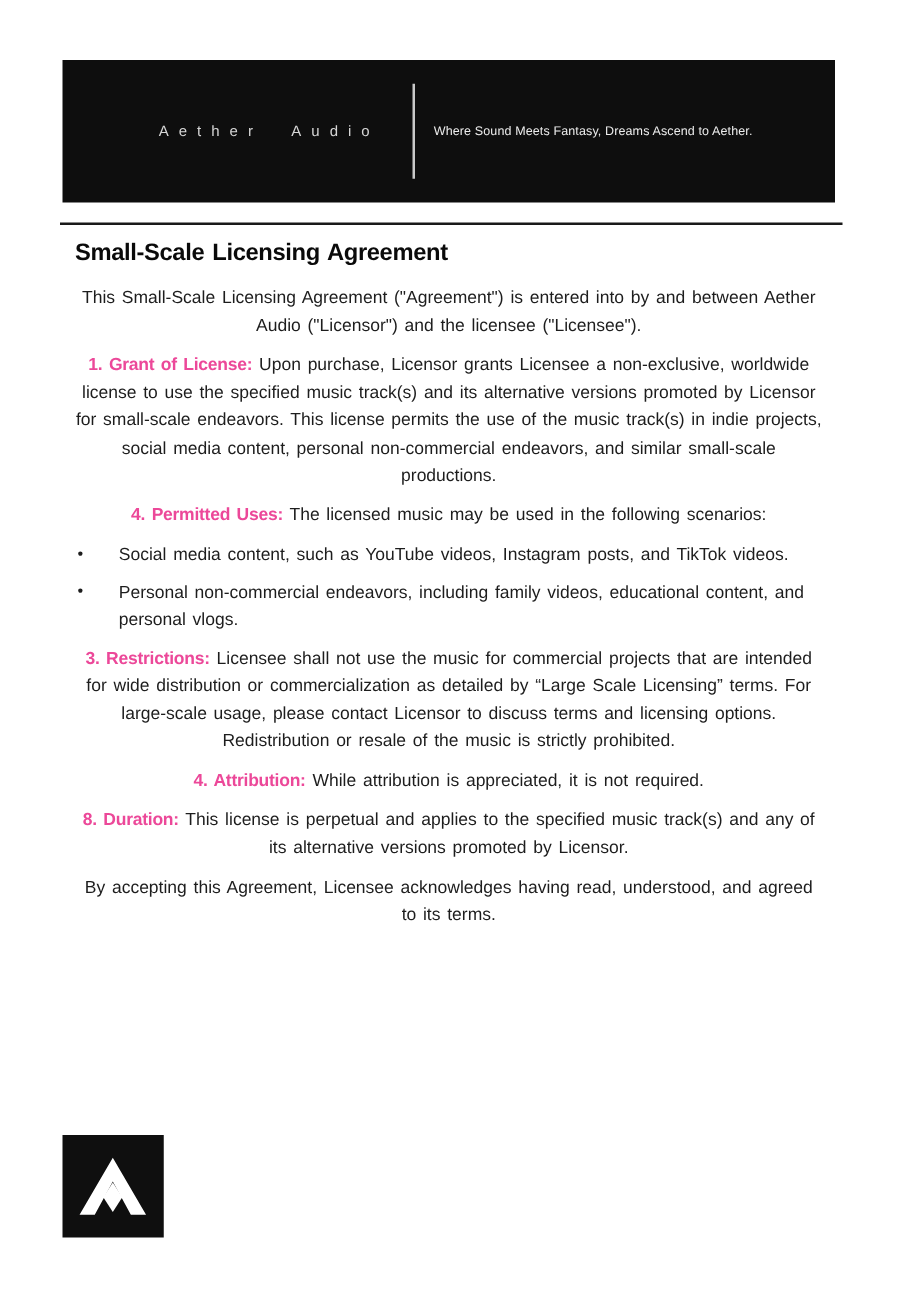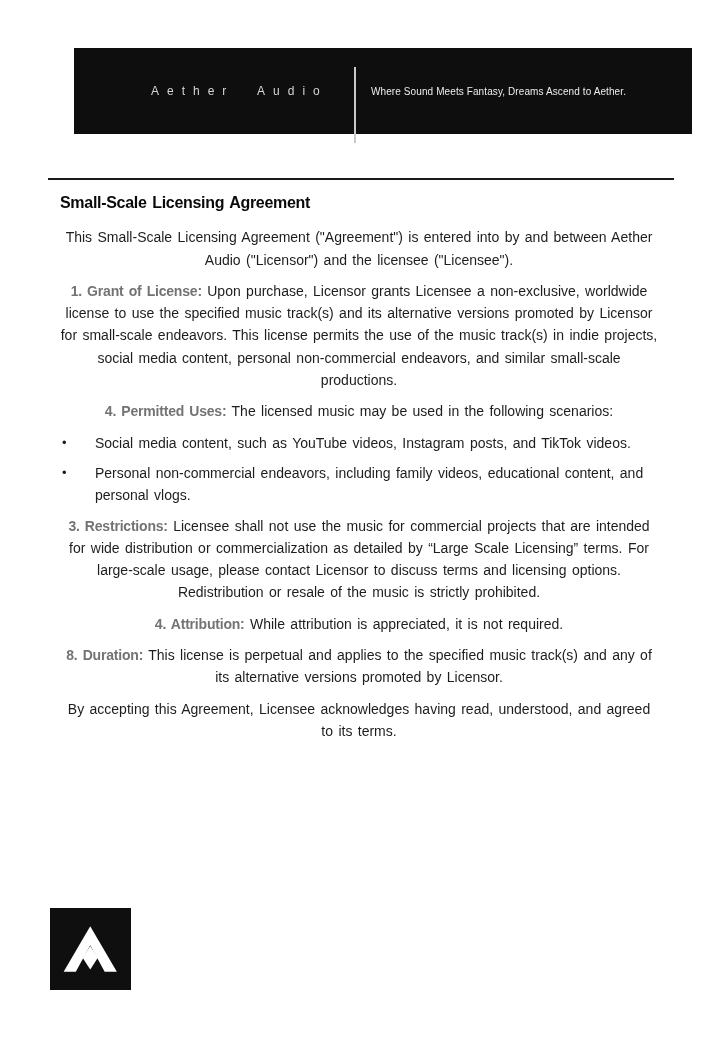--- a/index.html
+++ b/index.html
@@ -10,23 +10,22 @@
     height: 1040px;
     background: #ffffff;
     font-family: "Liberation Sans", sans-serif;
     color: #1d1d1d;
     overflow: hidden;
   }
   
   .banner {
     position: absolute;
     left: 50px; top: 48px;
-    width: 618px; height: 86px;
+    width: 618px; height: 114px;
     background: #0e0e0e;
-    margin-left: 24px;
   }
   .brand {
     position: absolute;
     left: 77px; top: 0; height: 100%;
     display: flex; align-items: center;
     color: #d6d6d6;
     font-size: 12px;
     letter-spacing: 8px;
     word-spacing: 12px;
     white-space: nowrap;
@@ -57,30 +56,30 @@
   .content {
     position: absolute;
     left: 60px; top: 192px;
     width: 598px;
     font-size: 14px;
     line-height: 22.3px;
     word-spacing: 1.5px;
     color: #1d1d1d;
   }
   .title {
-    font-size: 16px;
+    font-size: 19px;
     font-weight: bold;
     letter-spacing: -0.3px;
     color: #0a0a0a;
     line-height: 22.3px;
     margin-bottom: 12px;
   }
   .para { margin-bottom: 9px; text-align: center; }
   .para strong {
-    color: #737373;
+    color: #ec4899;
     letter-spacing: -0.2px;
   }
   ul.bullets { list-style: none; }
   ul.bullets li {
     position: relative;
     padding-left: 35px;
     margin-bottom: 8px;
   }
   ul.bullets li::before {
     content: "\2022";

